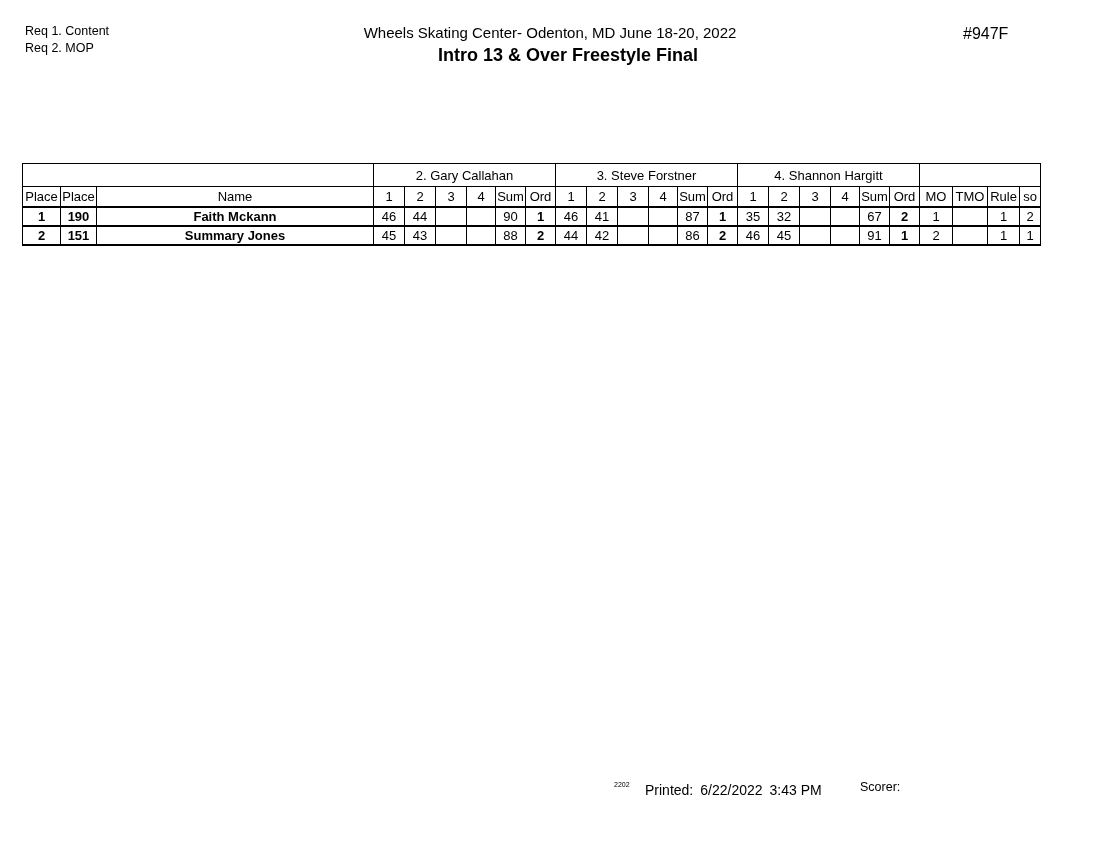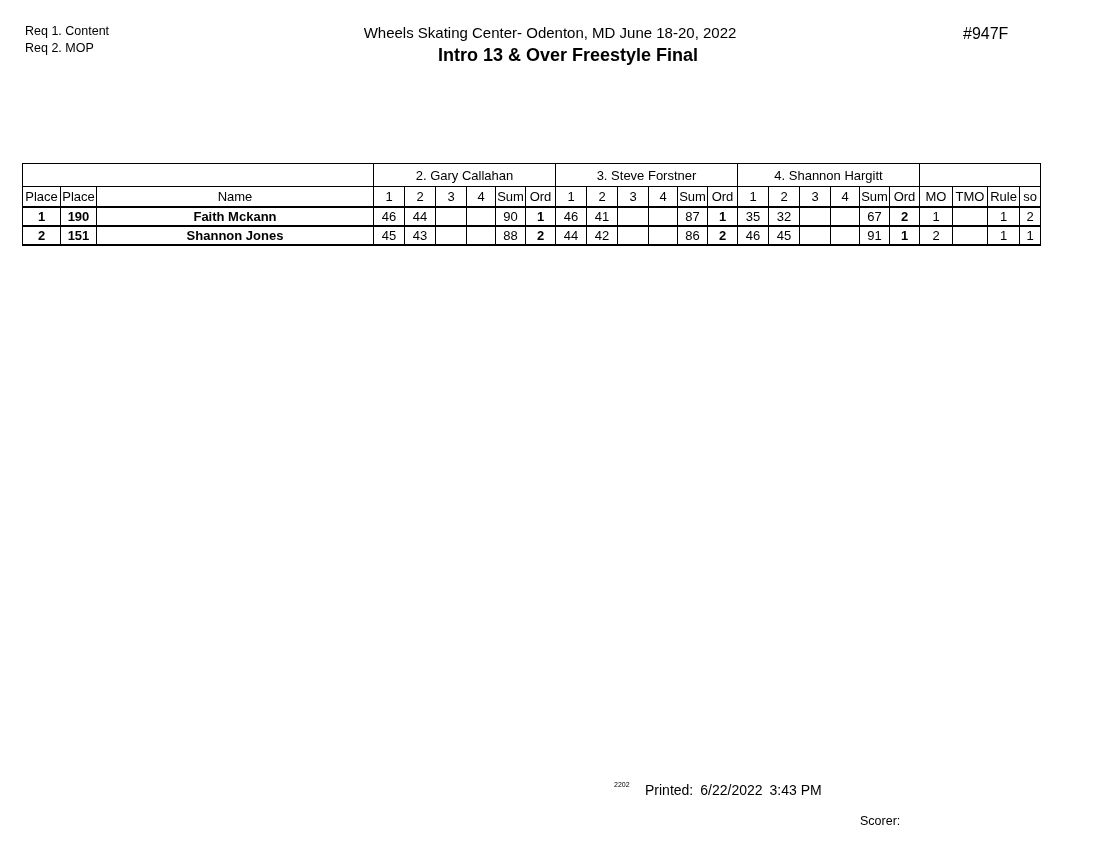--- a/index.html
+++ b/index.html
@@ -31,21 +31,21 @@
   tr.hdr td  { height:20px; border-bottom:2px solid #000; }
   tr.data td { border-bottom:2px solid #000; }
   td.namecell { text-align:left; padding-left:6px; }
   tr.data td.b { font-weight:bold; }
   td.ord { border-left:3px solid #000; border-right:3px solid #000; }
 
   
   .print-code { position:absolute; left:614px; top:781px; font-size:7px; letter-spacing:0px; }
   .printed-line { position:absolute; left:645px; top:782px; font-size:14px; }
   .printed-line .gap { display:inline-block; width:7px; }
-  .scorer-line { position:absolute; left:860px; top:814px; font-size:12.5px; }
+  .scorer-line { position:absolute; left:860px; top:780px; font-size:12.5px; }
 </style>
 </head>
 <body>
 
 <div class="page">
 
   <div class="req">
     <div>Req 1.  Content</div>
     <div>Req 2.  MOP</div>
   </div>
@@ -143,21 +143,21 @@
       <td>67</td>
       <td class="ord b">2</td>
       <td>1</td>
       <td></td>
       <td>1</td>
       <td>2</td>
     </tr>
     <tr class="data">
       <td class="b">2</td>
       <td class="b">151</td>
-      <td class="b namecell">Shannon Jones</td>
+      <td class="b namecell">Summary Jones</td>
       <td>45</td>
       <td>43</td>
       <td></td>
       <td></td>
       <td>88</td>
       <td class="ord b">2</td>
       <td>44</td>
       <td>42</td>
       <td></td>
       <td></td>

